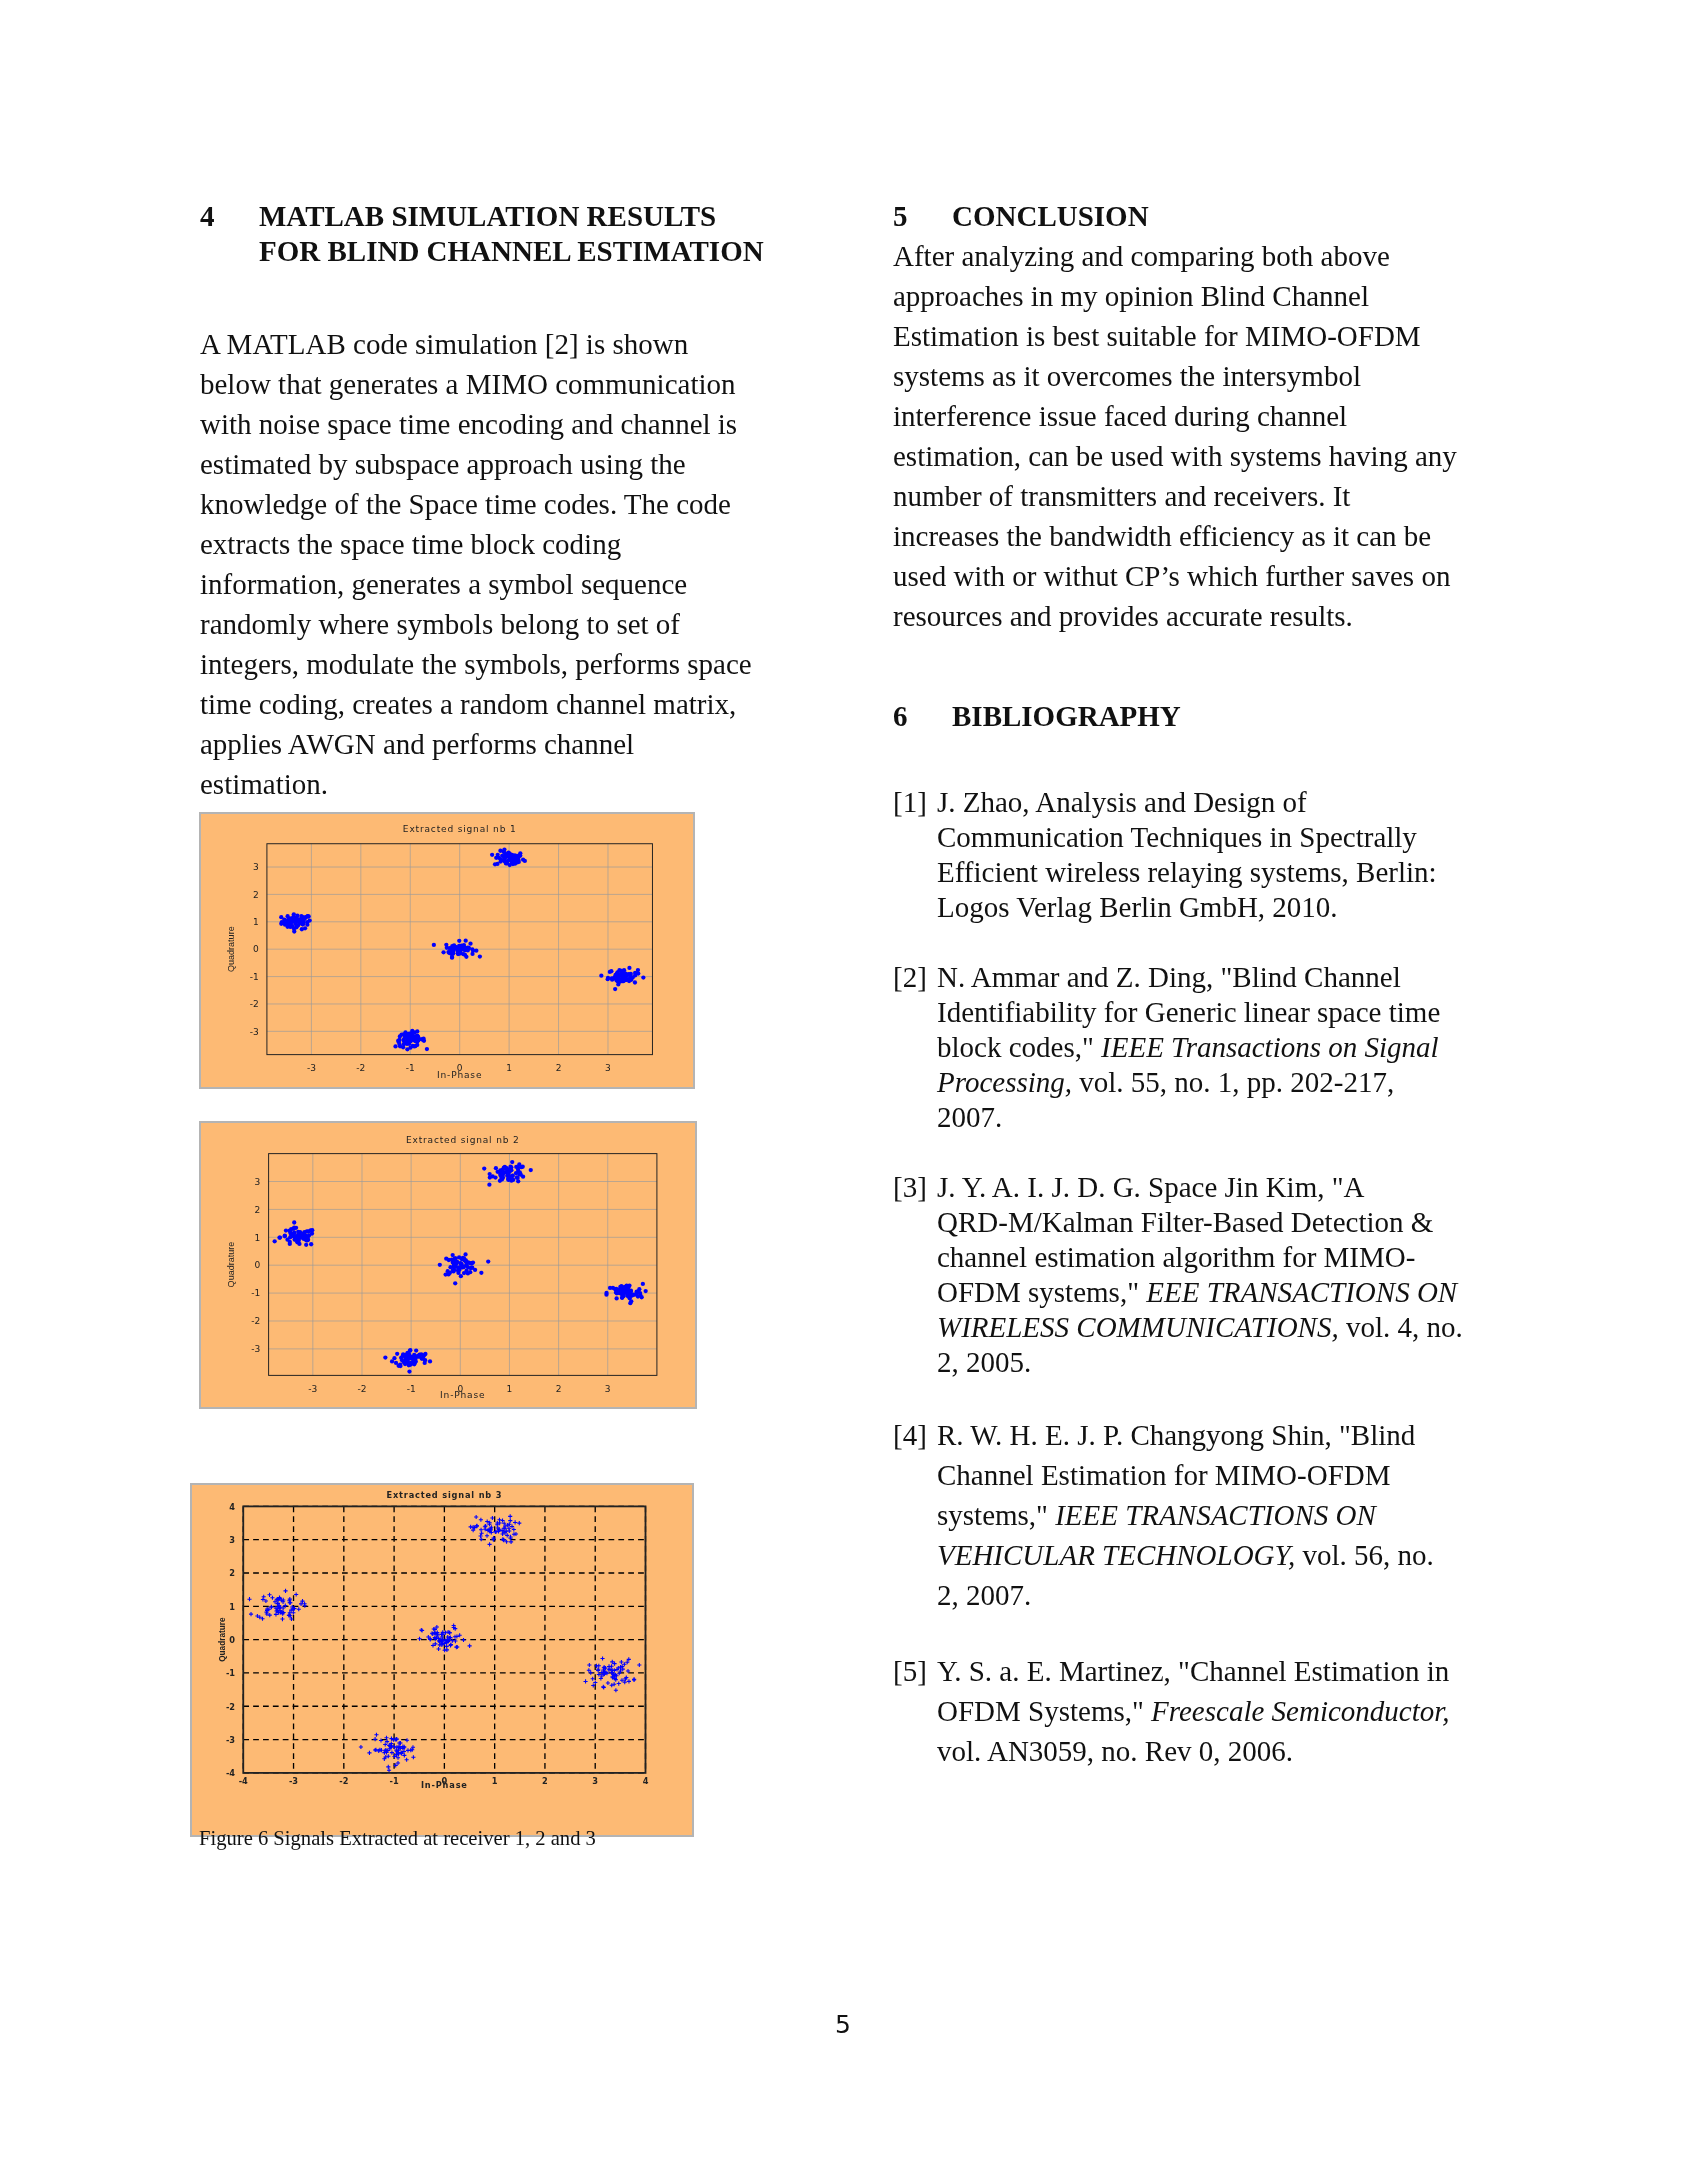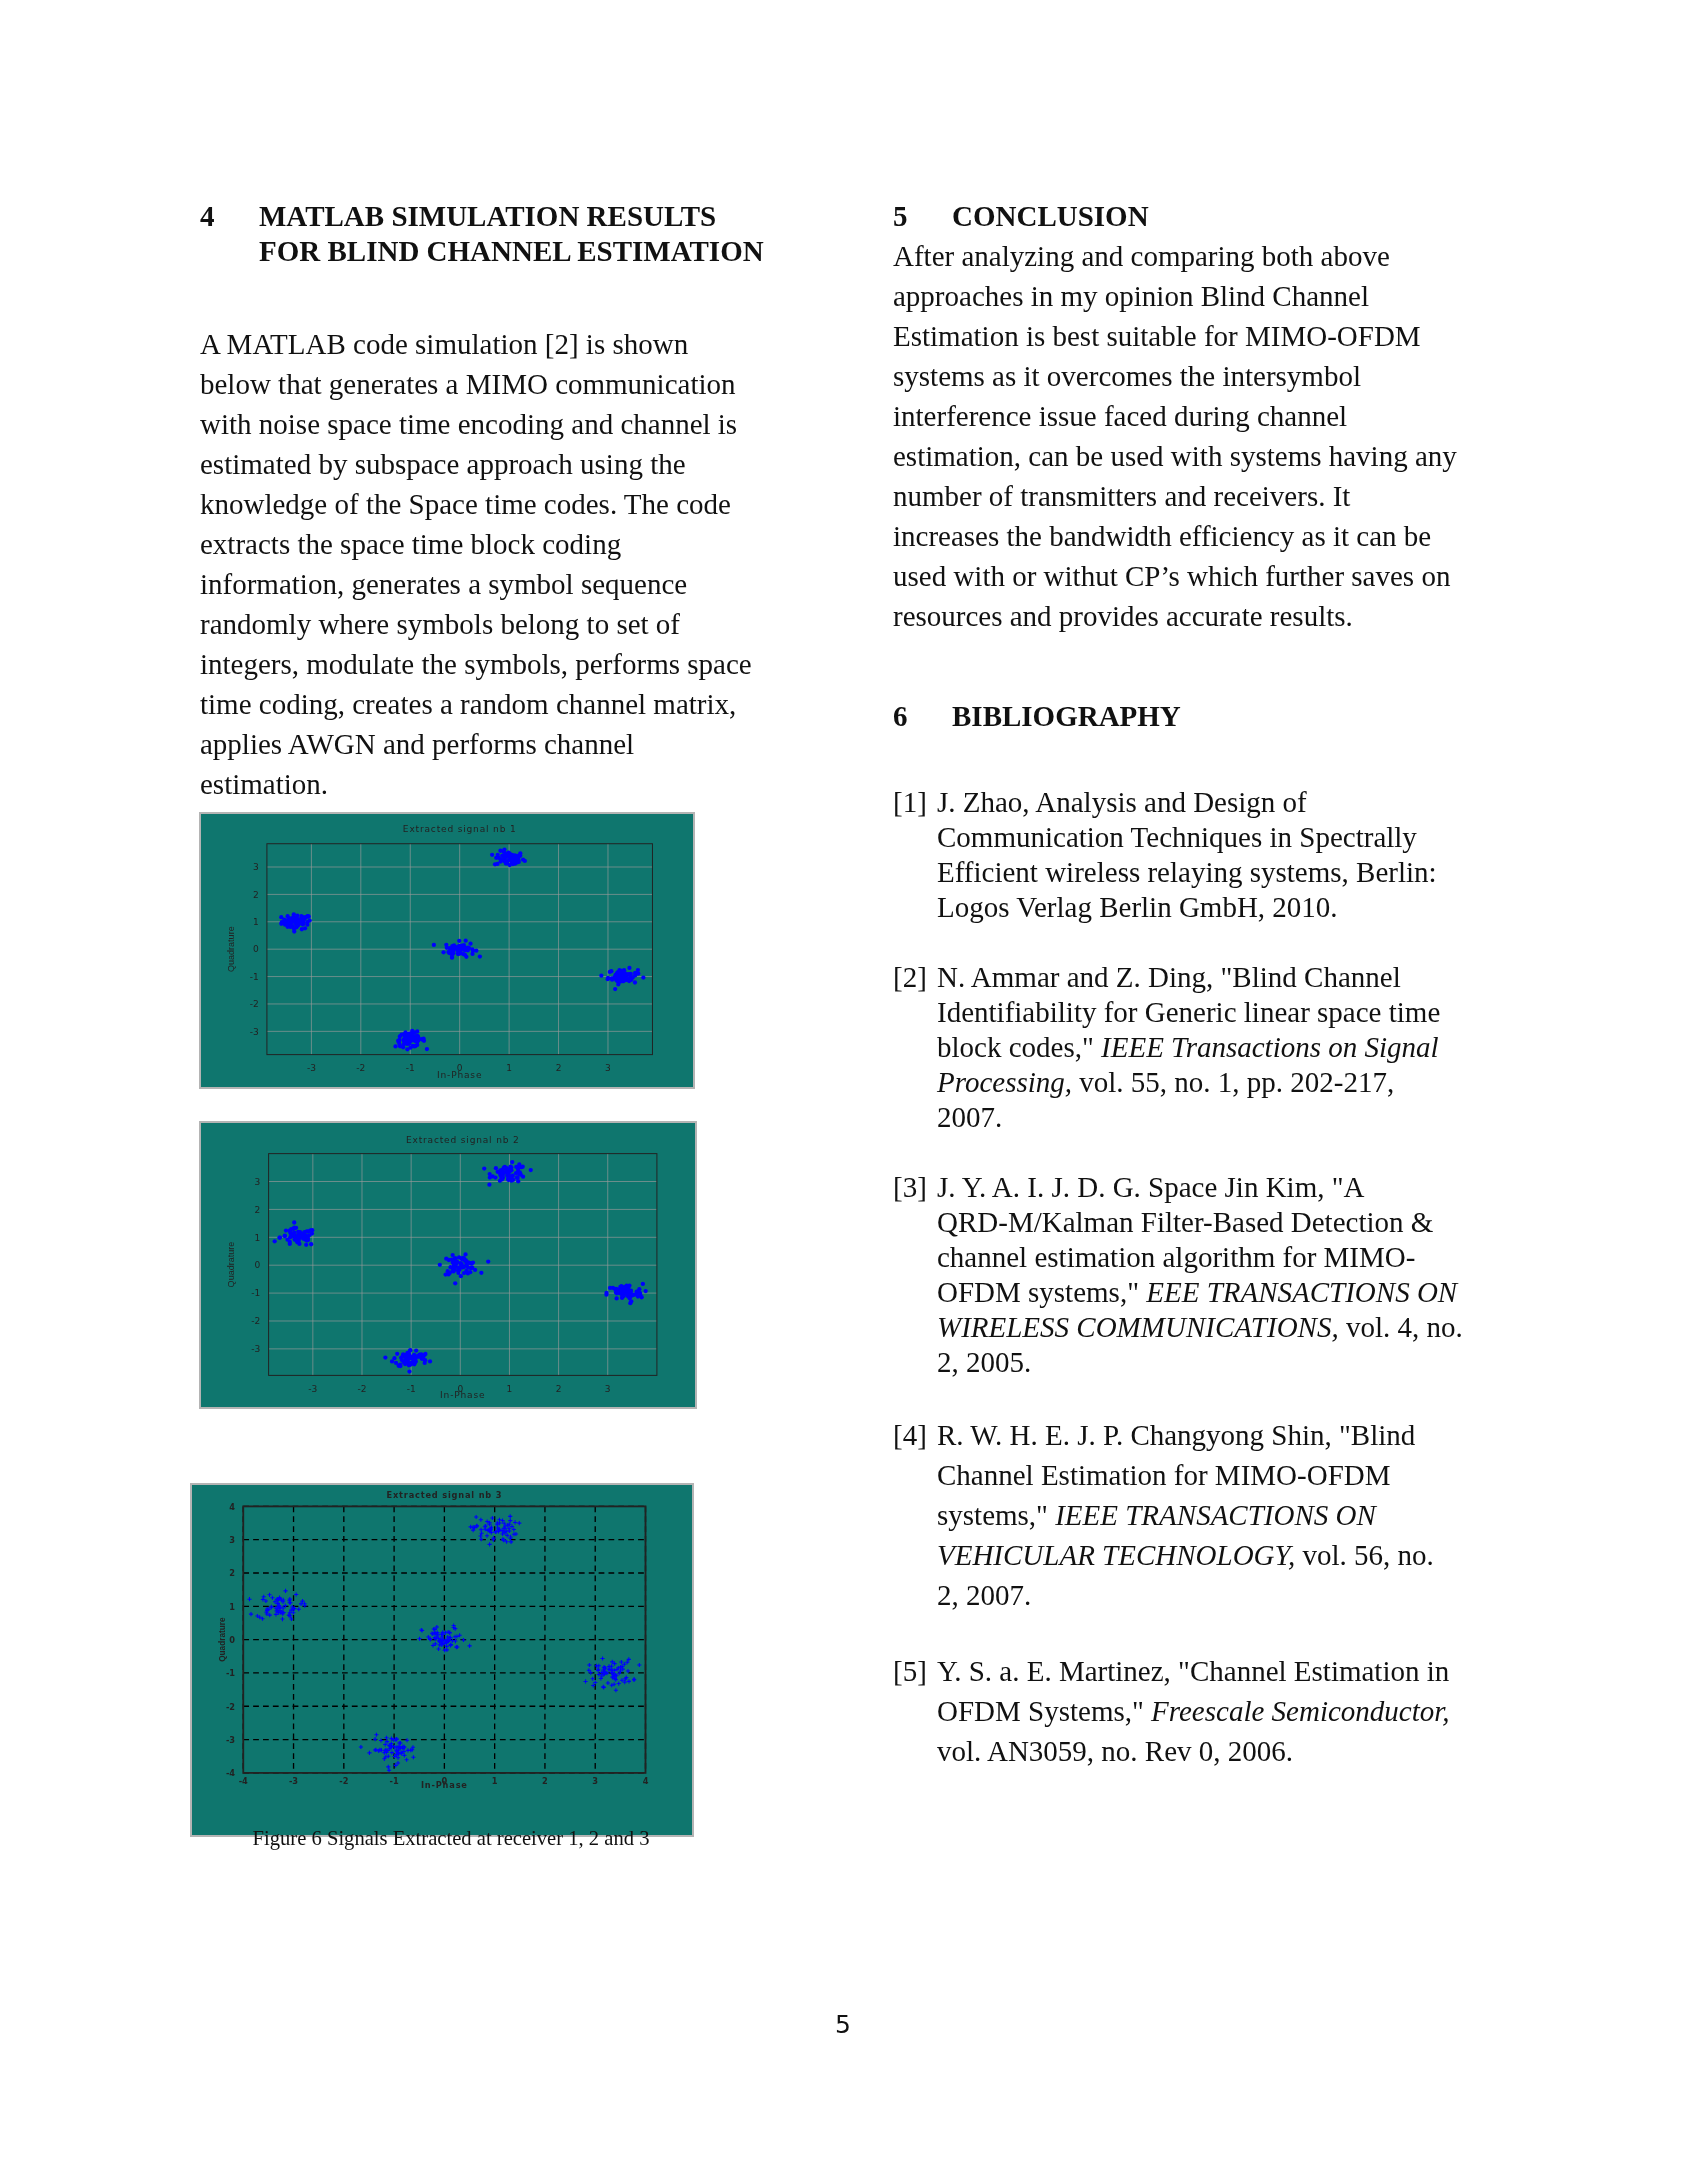--- a/index.html
+++ b/index.html
@@ -6,23 +6,23 @@
   body { width: 1687px; height: 2183px; position: relative; overflow: hidden; font-family: "Liberation Serif", serif; color: #111; }
   .col { position: absolute; }
   .h { font-weight: bold; font-size: 29px; line-height: 35px; margin: 0; position: relative; }
   .h .num { position: absolute; left: 0; }
   .h .txt { display: block; padding-left: 59px; }
   .body-text { font-size: 29px; line-height: 40px; margin: 0; }
   .ref { position: relative; font-size: 29px; margin: 0; }
   .ref .rn { position: absolute; left: 0; top: 0; }
   .ref .rt { display: block; padding-left: 44px; }
   .ref i { font-style: italic; }
-  .fig-box { position: absolute; border: 2.5px solid #b4b4b4; background: #0f766e; box-sizing: border-box; }
+  .fig-box { position: absolute; border: 2.5px solid #b4b4b4; background: #fdba74; box-sizing: border-box; }
   .fig-box svg { display: block; }
-  .caption { position: absolute; font-size: 20.6px; text-align: center; }
+  .caption { position: absolute; font-size: 20.6px; text-align: left; }
   .pagenum { position: absolute; font-family: "DejaVu Sans", sans-serif; font-size: 25px; }
 </style>
 </head>
 <body>
 
 <div class="col" style="left:200px; top:199px; width:610px;">
   <h2 class="h">
     <span class="num">4</span>
     <span class="txt">MATLAB SIMULATION RESULTS</span>
     <span class="txt">FOR BLIND CHANNEL ESTIMATION</span>

